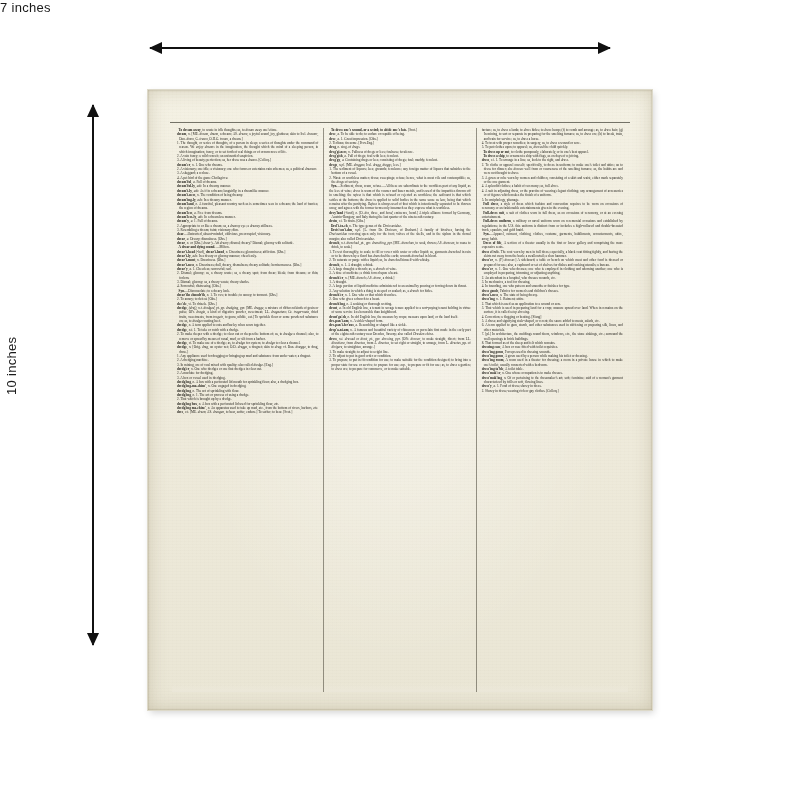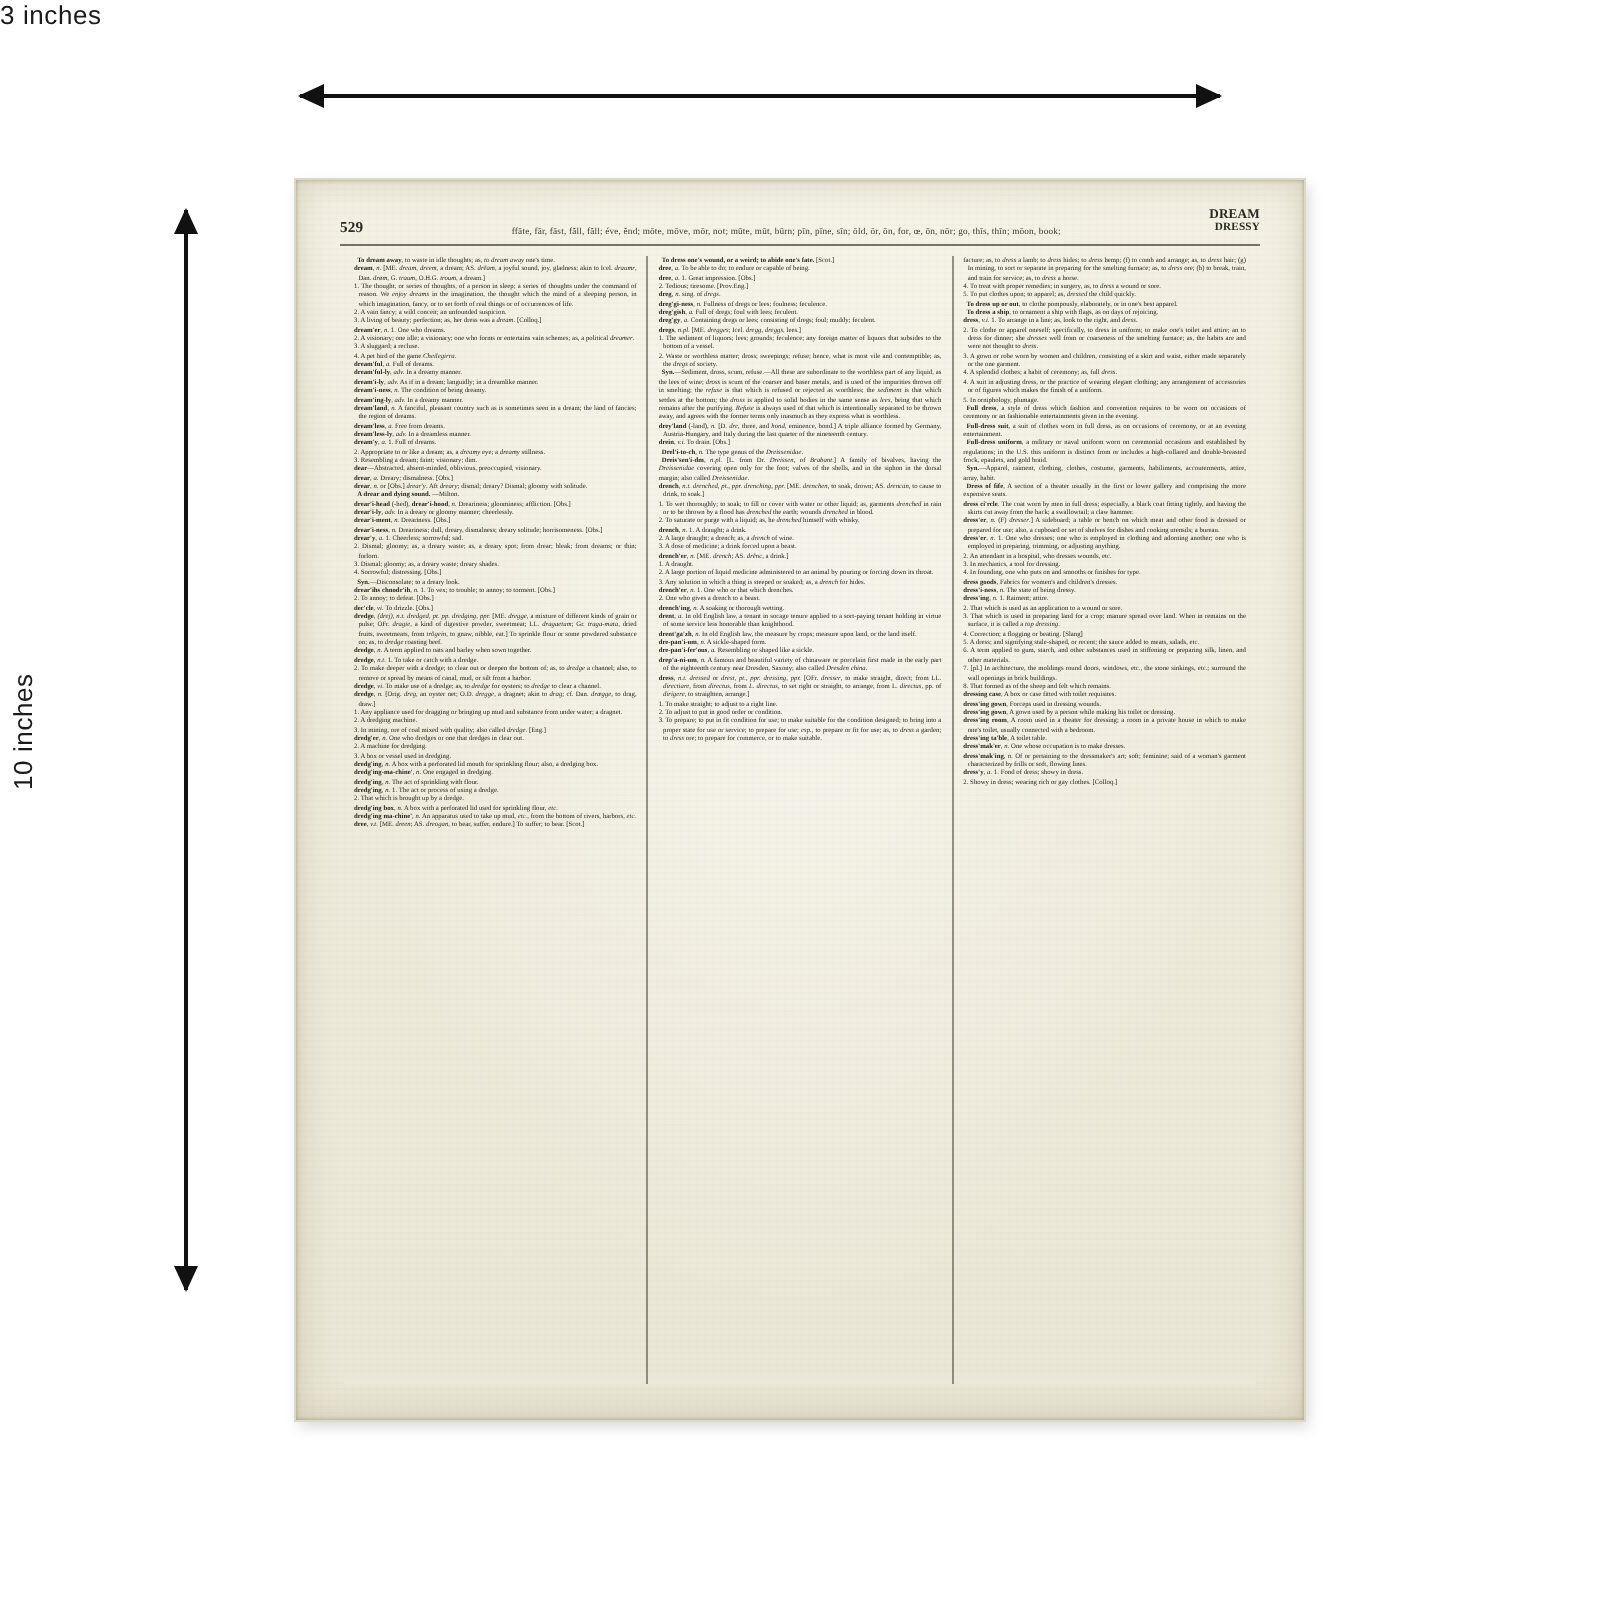--- a/index.html
+++ b/index.html
@@ -211,46 +211,38 @@
     position: absolute;
     left: 0; right: 0; bottom: 0;
     height: 8px;
     background: linear-gradient(180deg, rgba(238,234,221,0) 0%, rgba(236,232,218,0.9) 100%);
     pointer-events: none;
   }
 </style>
 </head>
 <body>
 
-<div class="dim-label">3 inches</div>
+<div class="dim-label">7 inches</div>
 <div class="arrow-h">
   <div class="arrow-line-h"></div>
   <div class="tri left"></div>
   <div class="tri right"></div>
 </div>
 
 <div class="dim-label" id="dim-left-label">10 inches</div>
 <div class="arrow-v">
   <div class="arrow-line-v"></div>
   <div class="tri up"></div>
   <div class="tri down"></div>
 </div>
 
 <div id="page-wrap">
   <div id="page-inner">
     <div id="grain"></div>
 
-    <div class="pg-header">
-      <div class="folio">529</div>
-      <div class="pron">ffāte, fār, fāst, făll, făll; éve, ĕnd; mōte, mōve, mōr, not; mūte, mūt, būrn; pīn, pīne, sīn; ōld, ōr, ōn, for, œ, ōn, nōr; go, thīs, thīn; mōon, book;</div>
-      <div class="guide">
-        <div>DREAM</div>
-        <div>DRESSY</div>
-      </div>
-    </div>
     <div class="rule"></div>
 
     <div id="cols">
       <div class="col">
         <div class="body">
             <p class="sub"><b>To dream away</b>, to waste in idle thoughts; as, <i>to dream away</i> one's time.</p>
             <p><b>dream</b>, <i>n.</i> [ME. <i>dream</i>, <i>dreem</i>, a dream; AS. <i>drēam</i>, a joyful sound, joy, gladness; akin to Icel. <i>draumr</i>, Dan. <i>drøm</i>, G. <i>traum</i>, O.H.G. <i>troum</i>, a dream.]</p>
             <p>1. The thought, or series of thoughts, of a person in sleep; a series of thoughts under the command of reason. We <i>enjoy dreams</i> in the imagination, the thought which the mind of a sleeping person, in which imagination, fancy, or to set forth of real things or of occurrences of life.</p>
             <p>2. A vain fancy; a wild conceit; an unfounded suspicion.</p>
             <p>3. A living of beauty; perfection; as, her dress was a <i>dream</i>. [Colloq.]</p>

